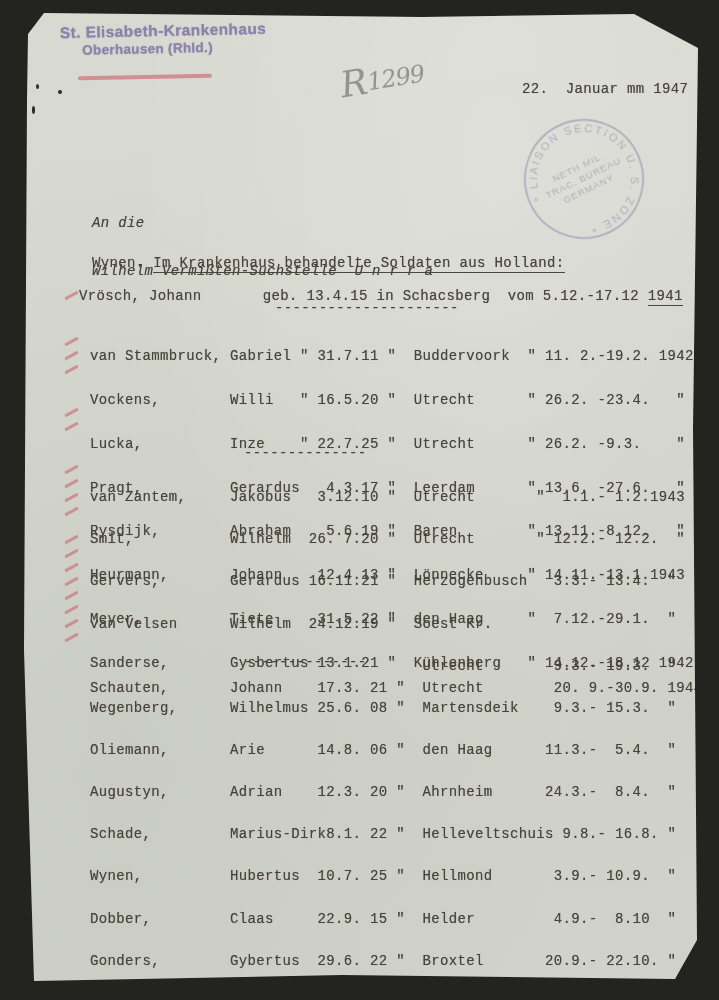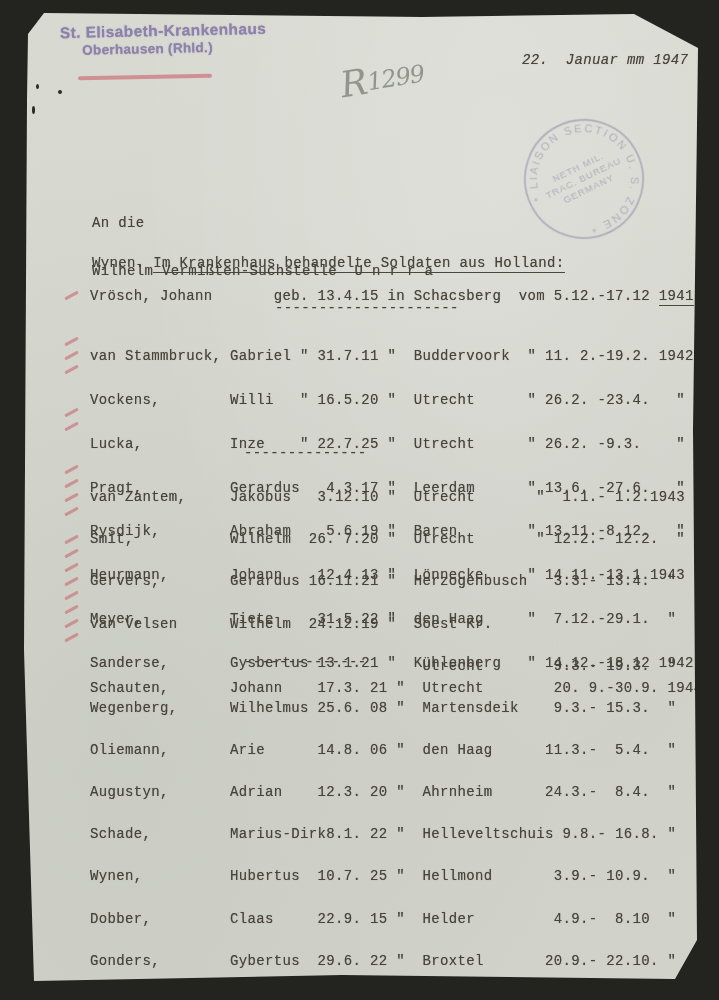--- a/index.html
+++ b/index.html
@@ -55,37 +55,37 @@
     position:absolute;left:318px;top:48px;
     font-family:"DejaVu Serif", serif;
     font-style:italic;
     color:#8b8e85;
     opacity:0.9;
     transform:rotate(-9deg);
     white-space:nowrap;
   }
   .handwriting .big{font-size:36px;}
   .handwriting .rest{font-size:24px;letter-spacing:-1px;position:relative;top:-3px;}
-  .date-line{left:500px;top:43px;font-style:italic;}
+  .date-line{left:500px;top:72px;}
   .round-stamp{
     position:absolute;left:476px;top:83px;width:172px;height:172px;
     opacity:0.55;
     transform:rotate(-26deg);
     filter:blur(0.3px);
   }
   .tick{
     position:absolute;left:42px;width:15px;height:3px;
     background:rgba(199,106,114,0.62);
     border-radius:2px;
     transform:rotate(-28deg);
   }
   .speck{position:absolute;background:#2a2b26;border-radius:50%;}
-  .addr{left:70px;top:173px;line-height:16px;}
+  .addr{left:70px;top:173px;line-height:16px;font-style:italic;}
   .subject{left:70px;top:246px;}
-  .entry1{left:68px;top:279px;}
+  .entry1{left:57px;top:279px;}
   .dash1{left:253px;top:291px;}
   .block1{left:68px;top:310px;line-height:14.6px;}
   .sep1{left:222px;top:436px;}
   .block2{left:68px;top:452px;line-height:14.05px;}
   .sep2{left:222px;top:645px;}
   .finalrow{left:68px;top:671px;}
 </style>
 </head>
 <body>
 

